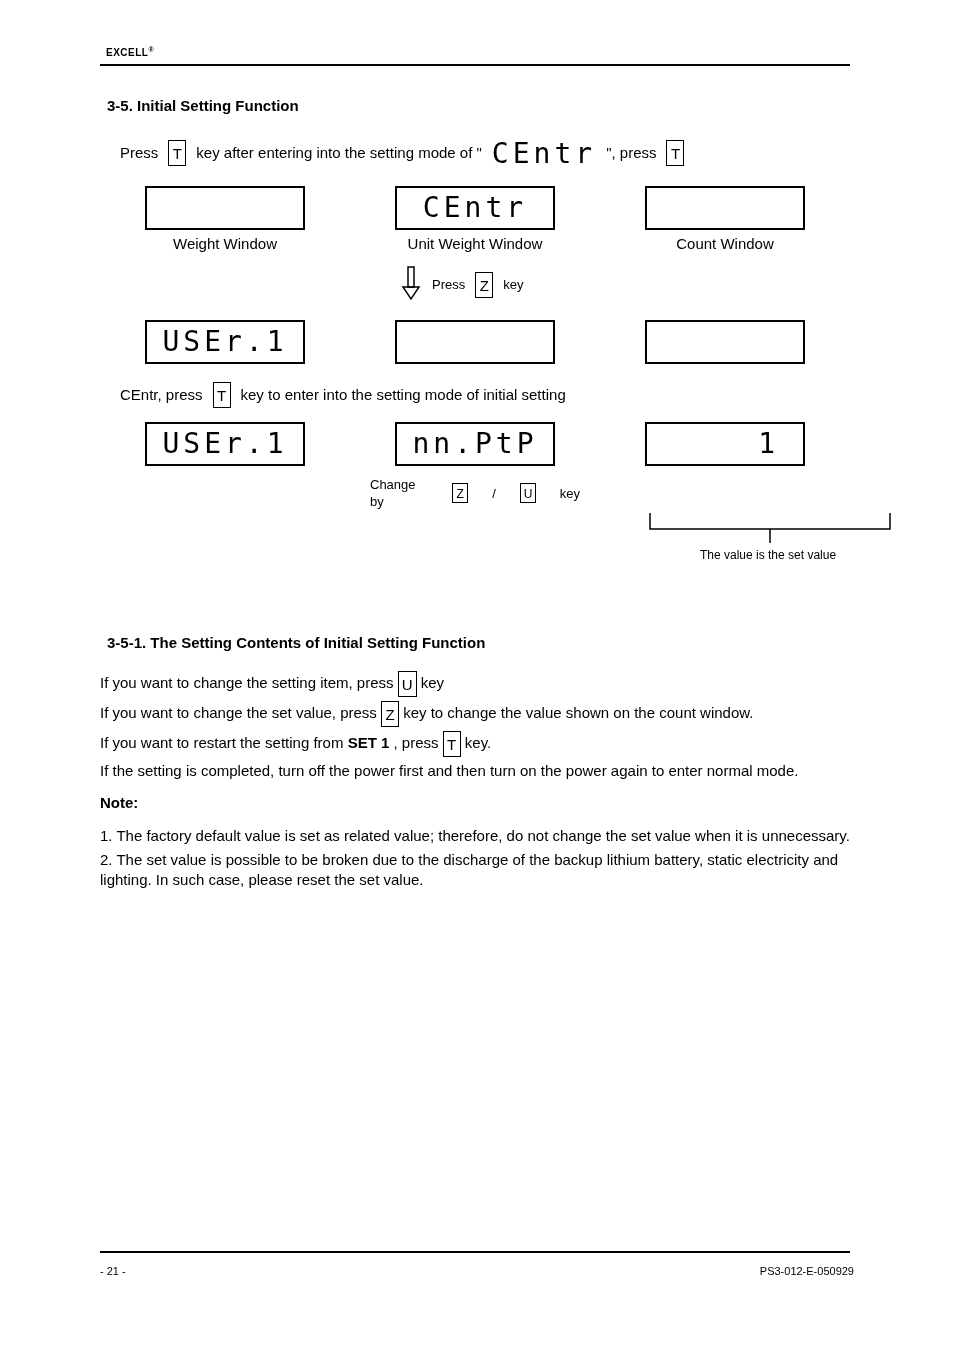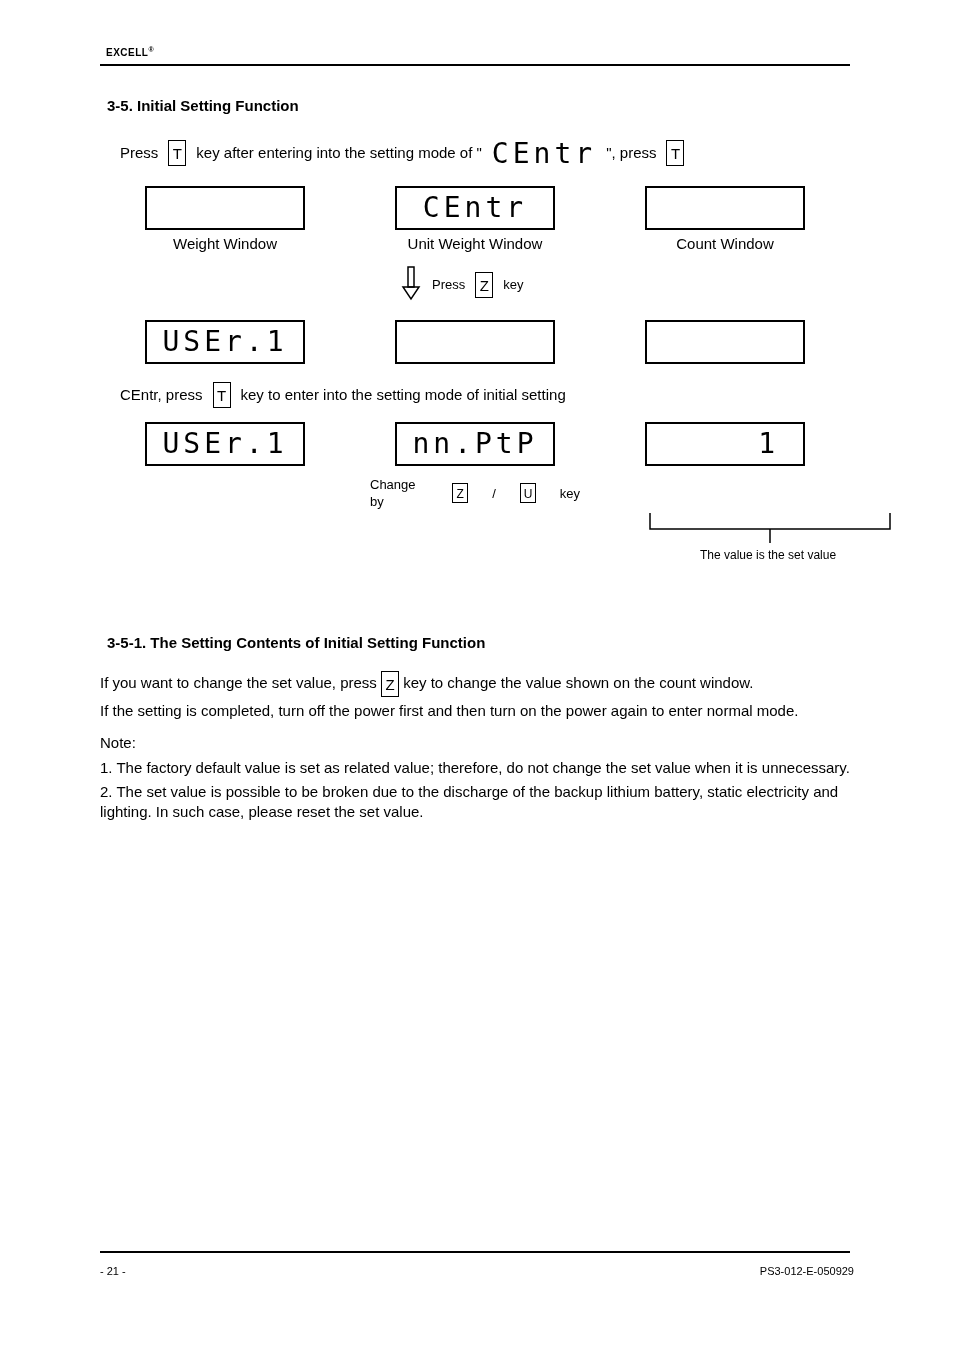--- a/index.html
+++ b/index.html
@@ -85,21 +85,21 @@
     width: 260px;
     height: 40px;
     margin-top: -8px;
     margin-left: 540px;
   }
   .bracket-line svg { width: 260px; height: 60px; }
   .bracket-note { position: absolute; left: 60px; top: 44px; font-size: 12px; white-space: nowrap; }
   
   .body-block { margin-top: 90px; }
   .body-block p { margin: 0 0 4px 0; }
-  .subhead { font-weight: normal; margin: 12px 0 4px 0; }
+  .subhead { font-weight: bold; margin: 12px 0 12px 0; }
   .kline { margin: 3px 0 3px 4px; }
   .setbox { font-weight: bold; }
   hr.footer-rule {
     border: none;
     border-top: 2px solid #000;
     width: 750px;
     margin: 0;
   }
   .footer {
     position: absolute;
@@ -214,27 +214,39 @@
   <svg viewBox="0 0 260 60">
     <path d="M 10 10 L 10 26 L 130 26 L 130 40 M 250 10 L 250 26 L 130 26" fill="none" stroke="#000" stroke-width="1.5"></path>
   </svg>
   <div class="bracket-note">The value is the set value</div>
 </div>
 
 <div class="body-block">
   <div class="sec-heading">3-5-1. The Setting Contents of Initial Setting Function</div>
 
 
+  <p class="kline">
+    <span>If you want to change the setting item, press </span>
+    <span class="key-box">U</span>
+    <span> key</span>
+  </p>
 
   <p class="kline">
     <span>If you want to change the set value, press </span>
     <span class="key-box">Z</span>
     <span> key to change the value shown on the count window.</span>
   </p>
 
+  <p class="kline">
+    <span>If you want to restart the setting from </span>
+    <span class="setbox">SET 1</span>
+    <span> , press </span>
+    <span class="key-box">T</span>
+    <span> key.</span>
+  </p>
 
   <p class="kline">If the setting is completed, turn off the power first and then turn on the power again to enter normal mode.</p>
 
   <div class="subhead">Note:</div>
   <p>1. The factory default value is set as related value; therefore, do not change the set value when it is unnecessary.</p>
   <p>2. The set value is possible to be broken due to the discharge of the backup lithium battery, static electricity and lighting. In such case, please reset the set value.</p>
 </div>
 
 <div style="position:absolute; bottom:96px; left:100px;">
   <hr class="footer-rule">

